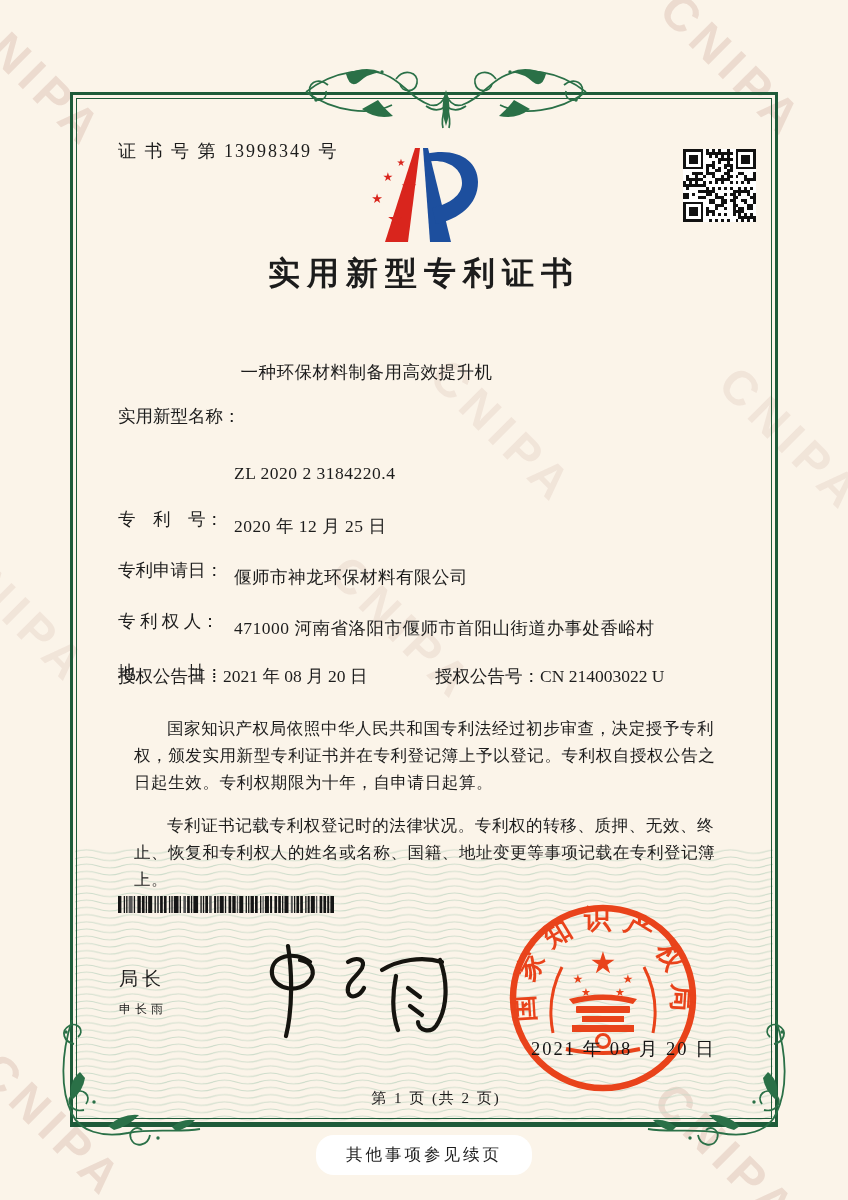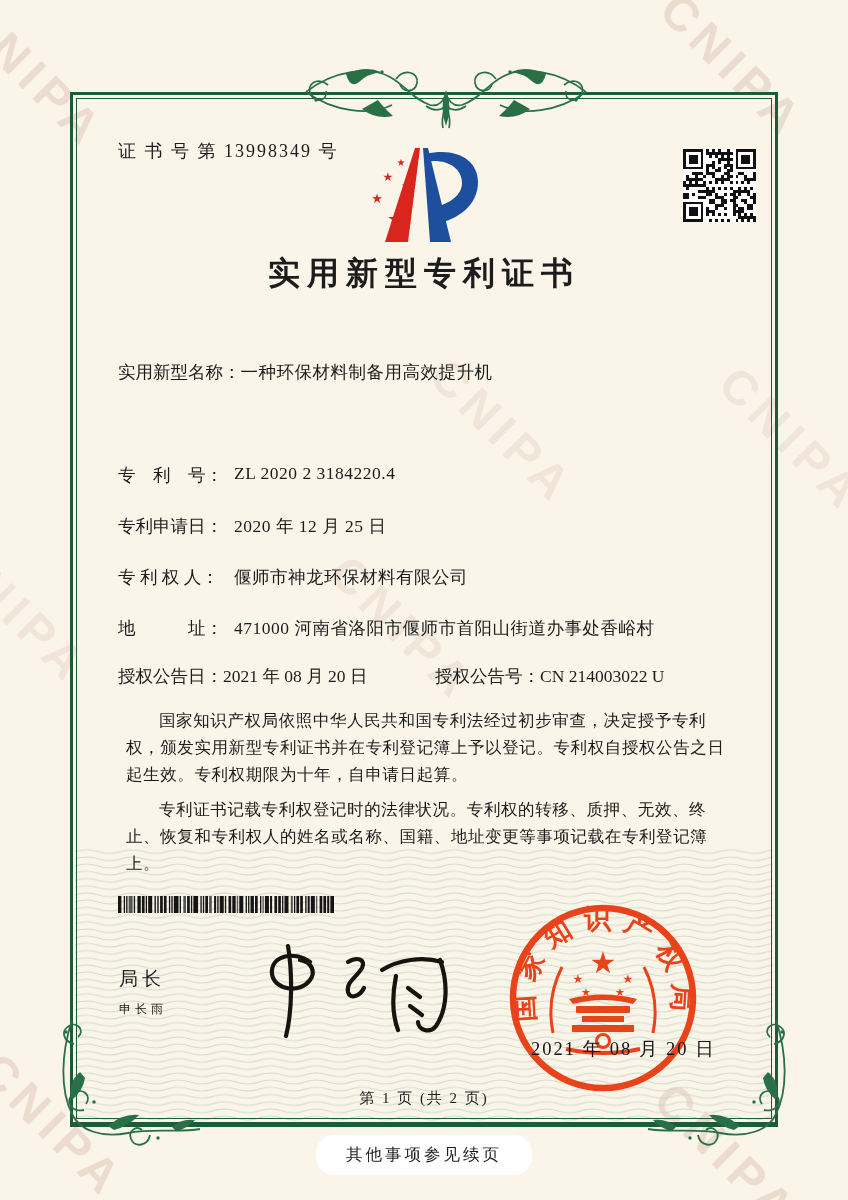--- a/index.html
+++ b/index.html
@@ -25,40 +25,40 @@
   #corner-l{left:52px;top:1014px;width:152px;height:150px;}
   #corner-r{left:644px;top:1014px;width:152px;height:150px;transform:scaleX(-1);}
   
   #cert-no{position:absolute;left:118px;top:139px;font-size:18px;letter-spacing:2px;z-index:5;}
   #logo{position:absolute;left:354px;top:145px;width:132px;height:102px;z-index:5;}
   #qr{position:absolute;left:683px;top:149px;width:73px;height:73px;z-index:5;}
   #title{position:absolute;left:0;top:252px;width:848px;text-align:center;
          font-size:32px;font-weight:bold;letter-spacing:7px;z-index:5;}
   
   .frow{position:absolute;left:118px;width:614px;font-size:17.5px;display:flex;z-index:5;}
-  .frow .lab{flex:0 0 116px;white-space:nowrap;}
+  .frow .lab{flex:0 0 116px;white-space:nowrap;margin-top:44px;}
   .frow .val{letter-spacing:.5px;}
   #grant-row{position:absolute;left:118px;top:664px;width:620px;font-size:17.5px;z-index:5;}
   #grant-no{position:absolute;left:317px;top:0;white-space:nowrap;}
   
   #body-text{position:absolute;left:118px;top:699px;width:616px;font-size:16.5px;
              line-height:27px;letter-spacing:.6px;z-index:5;}
-  #body-text p{margin:8px;text-indent:2em;}
+  #body-text p{margin:16px;text-indent:2em;}
   
   #barcode{position:absolute;left:118px;top:896px;width:220px;height:17px;z-index:5;}
   #signer-title{position:absolute;left:119px;top:966px;font-size:19px;letter-spacing:4px;z-index:5;
                 font-family:"Liberation Sans",sans-serif;}
   #signer-name{position:absolute;left:119px;top:1001px;font-size:12px;letter-spacing:4px;z-index:5;
                font-family:"Liberation Sans",sans-serif;}
   #sig{position:absolute;left:236px;top:936px;width:216px;height:106px;z-index:6;}
   #seal{position:absolute;left:506px;top:901px;width:194px;height:194px;z-index:5;opacity:.95;}
   #seal-date{position:absolute;left:531px;top:1036px;font-size:18.5px;letter-spacing:2px;
              color:#141414;z-index:6;white-space:nowrap;}
   #page-num{position:absolute;left:70px;top:1089px;width:708px;text-align:center;
-            font-size:15px;letter-spacing:2px;z-index:5;}
+            font-size:15px;letter-spacing:2px;z-index:5;padding-left:12px;}
   #note{position:absolute;left:50%;top:1135px;transform:translateX(-50%);background:#ffffff;
         padding:9px 30px;font-size:16.5px;letter-spacing:3px;z-index:5;white-space:nowrap;border-radius:18px;}
   svg text.star{font-family:"DejaVu Sans",sans-serif;}
 </style>
 </head>
 <body>
 
 <div id="page">
 
   <div class="wm" style="left:-12px;top:-8px">CNIPA</div>

